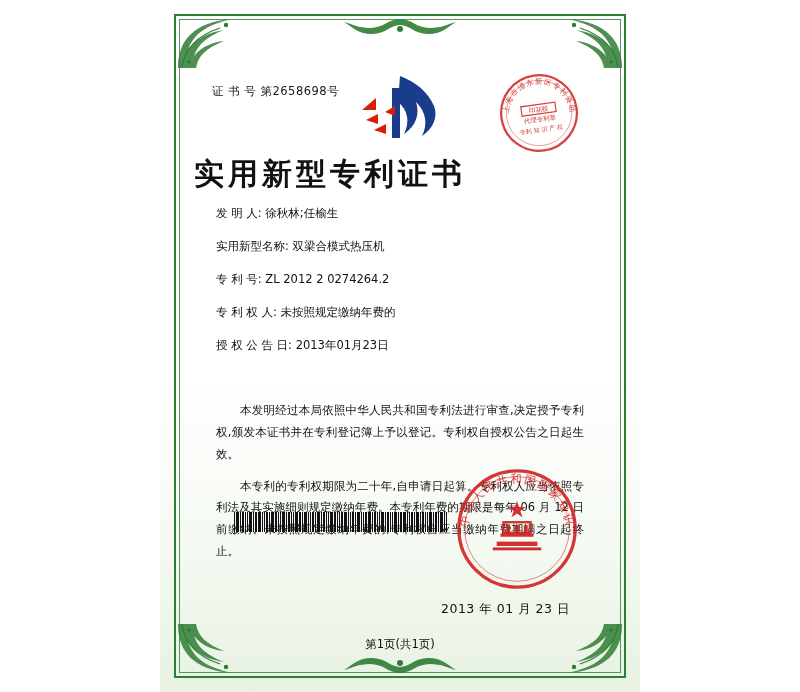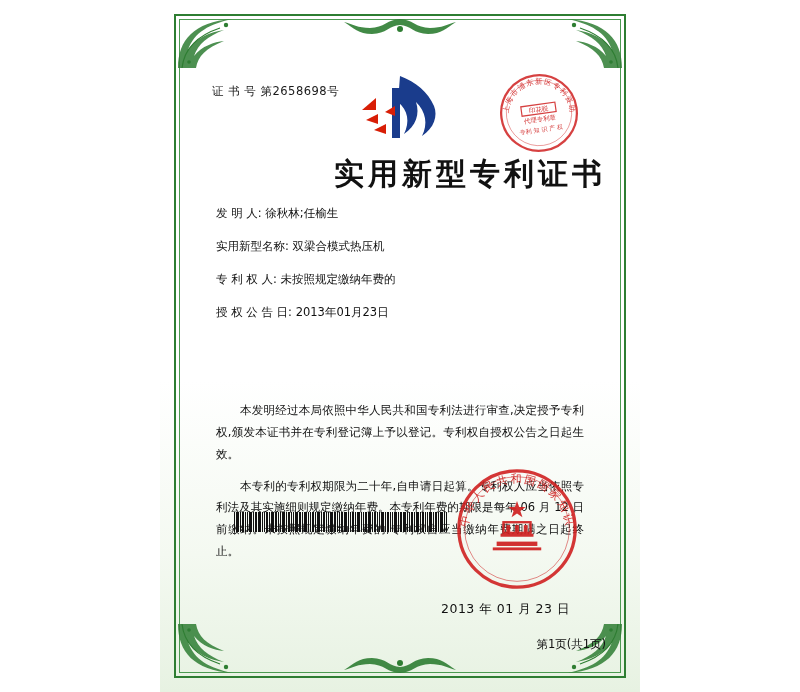--- a/index.html
+++ b/index.html
@@ -122,21 +122,21 @@
     width: 86px;
     height: 86px;
   }
   .stamp-top svg { width:100%; height:100%; display:block; }
 
   .main-title {
     position: absolute;
     left: 0;
     right: 0;
     top: 120px;
-    text-align: right;
+    text-align: left;
     font-size: 30px;
     font-weight: bold;
     letter-spacing: 4px;
     color: #111111;
     font-family: "DejaVu Sans", "Liberation Sans", sans-serif;
   }
 
   .fields {
     position: absolute;
     left: 22px;
@@ -227,21 +227,21 @@
     font-size: 12.5px;
     color: #111;
     letter-spacing: 0.5px;
   }
 
   .page-footer {
     position: absolute;
     left: 0;
     right: 0;
     bottom: 6px;
-    text-align: right;
+    text-align: center;
     font-size: 11.5px;
     color: #111;
   }
 </style>
 </head>
 <body>
 
 <div id="certificate">
   <div class="sheet">
 
@@ -329,20 +329,24 @@
       <div class="main-title">实用新型专利证书</div>
 
       <div class="fields">
         <div class="field-row">
           <span class="field-label">发  明  人:</span>
           <span class="field-value">徐秋林;任榆生</span>
         </div>
         <div class="field-row">
           <span class="field-label">实用新型名称:</span>
           <span class="field-value">双梁合模式热压机</span>
+        </div>
+        <div class="field-row">
+          <span class="field-label">专  利  号:</span>
+          <span class="field-value">ZL 2012 2 0274264.2</span>
         </div>
         <div class="field-row">
           <span class="field-label">专  利  权  人:</span>
           <span class="field-value">未按照规定缴纳年费的</span>
         </div>
         <div class="field-row">
           <span class="field-label">授 权 公 告 日:</span>
           <span class="field-value">2013年01月23日</span>
         </div>
       </div>

